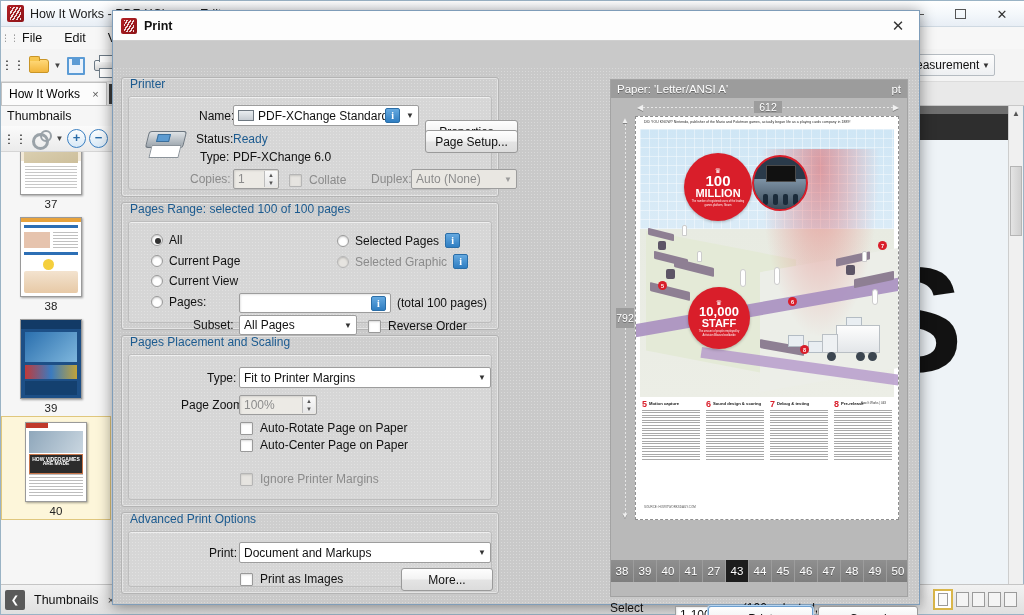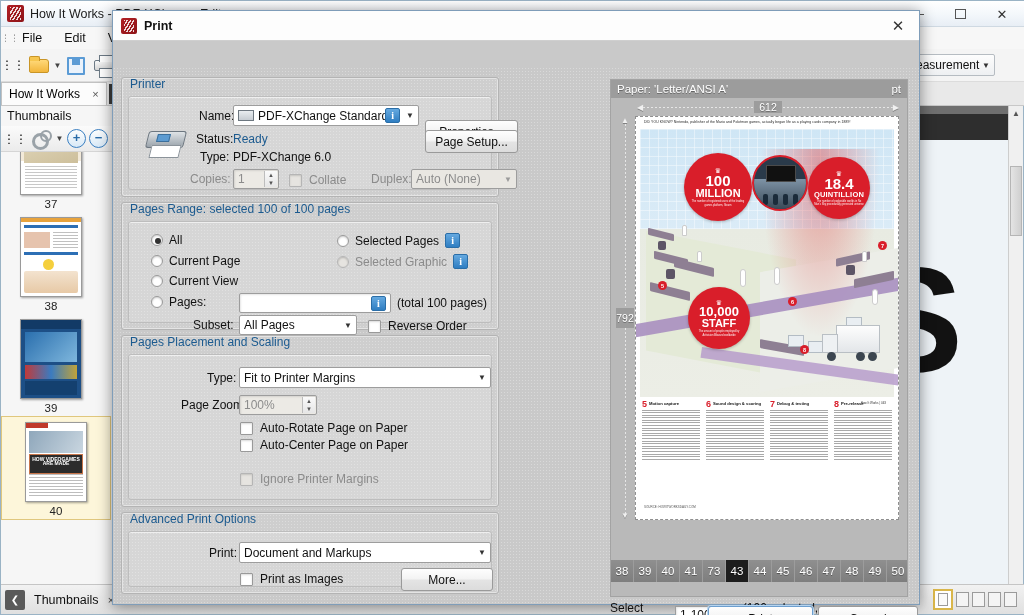--- a/index.html
+++ b/index.html
@@ -811,26 +811,20 @@
                 <i class="wh" style="left:34px;"></i>
                 <i class="wh" style="left:46px;"></i>
             </div>
 
             <div class="bubble b1">
               <span class="crown">♛</span>
               <span class="big">100</span>
               <span class="sub">MILLION</span>
               <span class="cap">The number of registered users of the leading games platform, Steam</span>
             </div>
-            <div class="bubble b2">
-              <span class="crown">♛</span>
-              <span class="big">18.4</span>
-              <span class="sub">QUINTILLION</span>
-              <span class="cap">The number of explorable worlds in No Man's Sky procedurally generated universe</span>
-            </div>
             <div class="bubble b3">
               <span class="crown">♛</span>
               <span class="big">10,000</span>
               <span class="sub">STAFF</span>
               <span class="cap">The amount of people employed by Activision Blizzard worldwide</span>
             </div>
 
             <div class="photo ph1">
               <i class="rm"></i>
                 <i class="tv"></i>
@@ -964,21 +958,21 @@
           </div>
           <div class="pv-src">SOURCE: HOWITWORKSDAILY.COM</div>
         </div>
 
 
         <div class="pagebar">
           <span class="pg">38</span>
           <span class="pg">39</span>
           <span class="pg">40</span>
           <span class="pg">41</span>
-          <span class="pg">73</span>
+          <span class="pg">27</span>
           <span class="pg cur">43</span>
           <span class="pg">44</span>
           <span class="pg">45</span>
           <span class="pg">46</span>
           <span class="pg">47</span>
           <span class="pg">48</span>
           <span class="pg">49</span>
           <span class="pg">50</span>
 
         </div>

